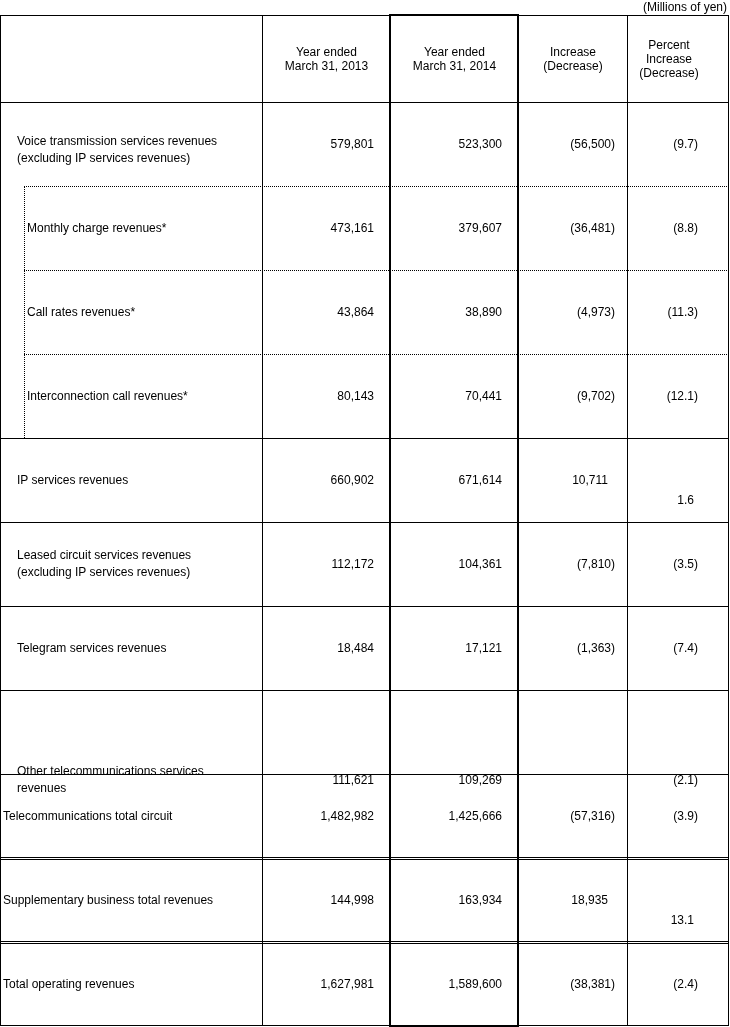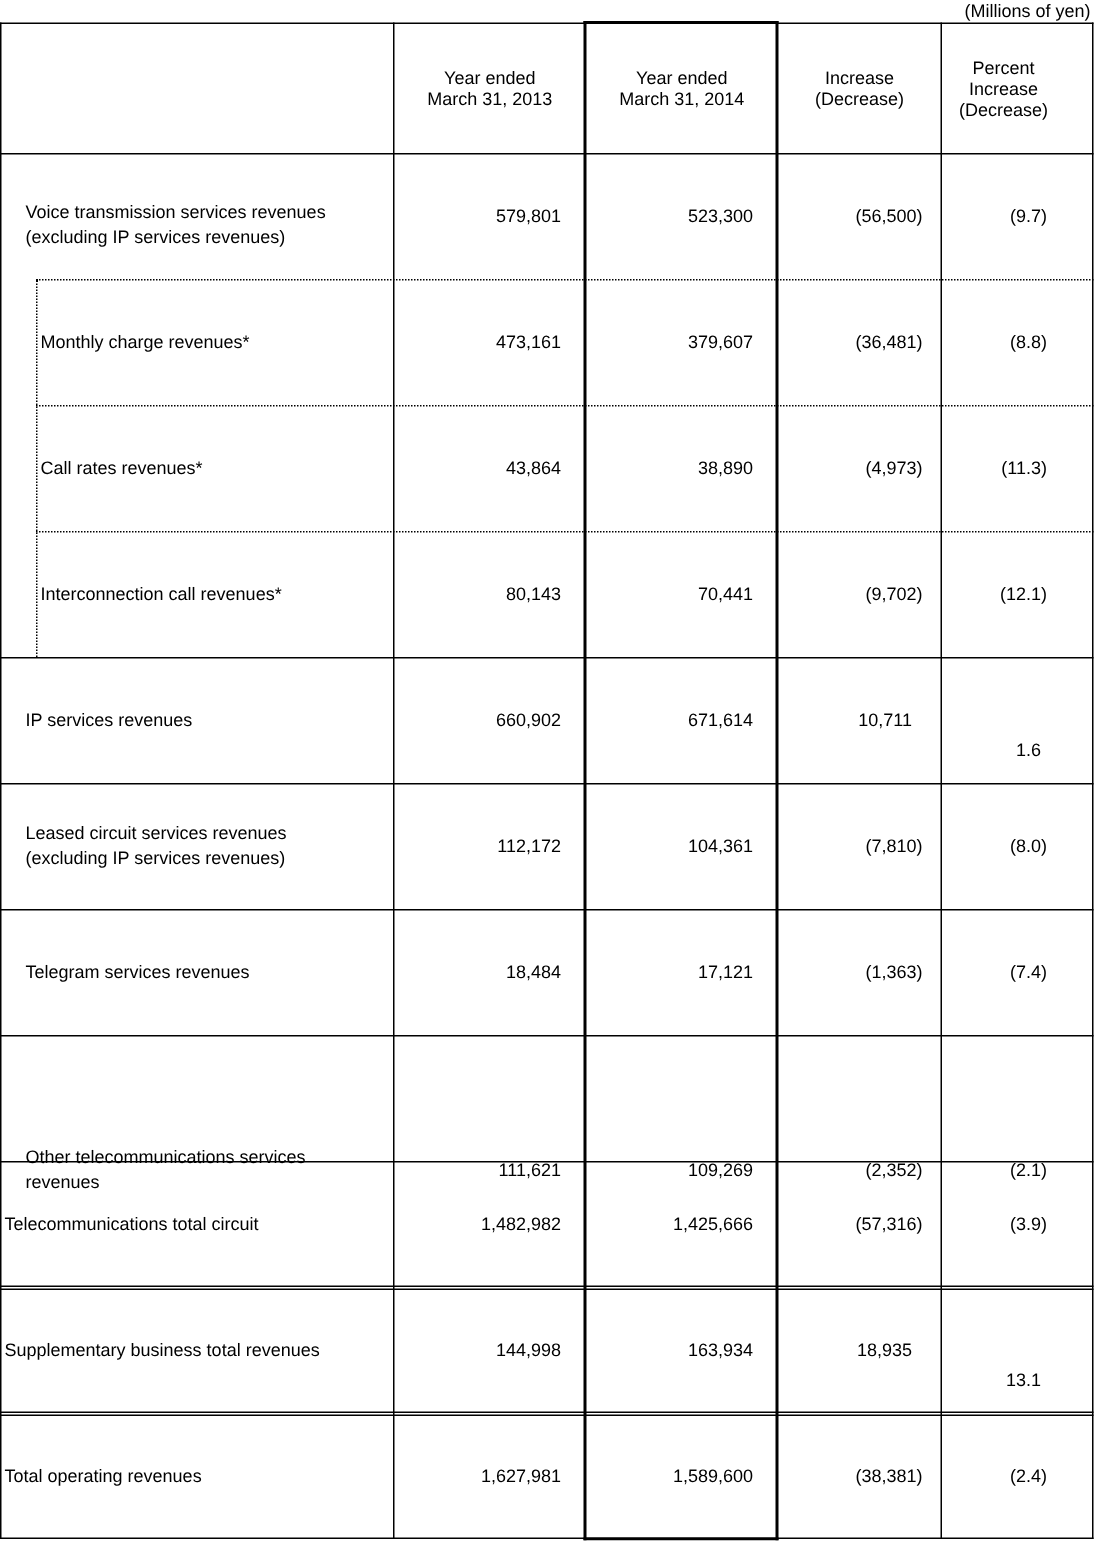--- a/index.html
+++ b/index.html
@@ -84,35 +84,34 @@
     <div class="cell c2 num">671,614</div>
     <div class="cell c3 num pos3">10,711</div>
     <div class="cell c4 num pos4">1.6</div>
   </div>
   <div class="row" style="top:507px; height:84px;">
     <div class="cell c0 lbl" style="white-space:pre-line;">Leased circuit services revenues
 (excluding IP services revenues)</div>
     <div class="cell c1 num">112,172</div>
     <div class="cell c2 num">104,361</div>
     <div class="cell c3 num">(7,810)</div>
-    <div class="cell c4 num">(8.0)</div>
+    <div class="cell c4 num">(3.5)</div>
   </div>
   <div class="row" style="top:591px; height:84px;">
     <div class="cell c0 lbl">Telegram services revenues</div>
     <div class="cell c1 num">18,484</div>
     <div class="cell c2 num">17,121</div>
     <div class="cell c3 num">(1,363)</div>
     <div class="cell c4 num">(7.4)</div>
   </div>
   <div class="row" style="top:675px; height:84px;margin-top:48px;">
     <div class="cell c0 lbl" style="white-space:pre-line;">Other telecommunications services
 revenues</div>
     <div class="cell c1 num">111,621</div>
     <div class="cell c2 num">109,269</div>
-    <div class="cell c3 num">(2,352)</div>
     <div class="cell c4 num">(2.1)</div>
   </div>
   <div class="row" style="top:759px; height:84px;">
     <div class="cell c0 lbl flush">Telecommunications total circuit</div>
     <div class="cell c1 num">1,482,982</div>
     <div class="cell c2 num">1,425,666</div>
     <div class="cell c3 num">(57,316)</div>
     <div class="cell c4 num">(3.9)</div>
   </div>
   <div class="row" style="top:843px; height:84px;">

